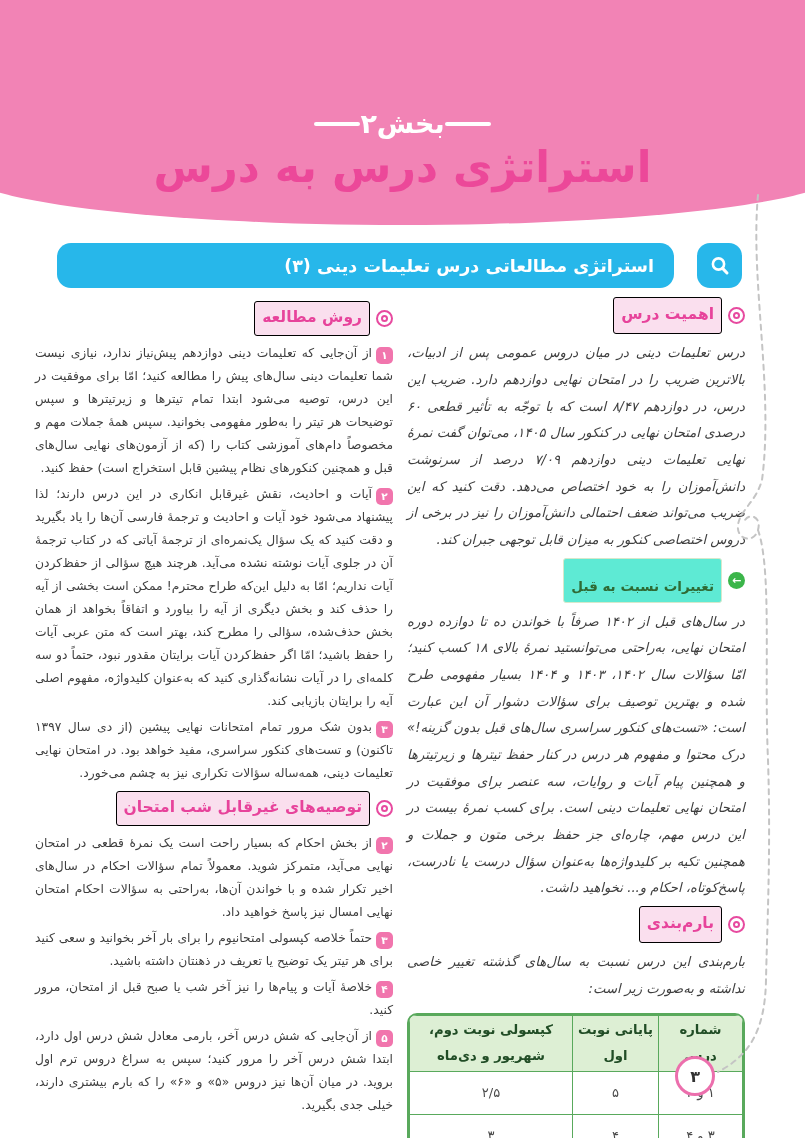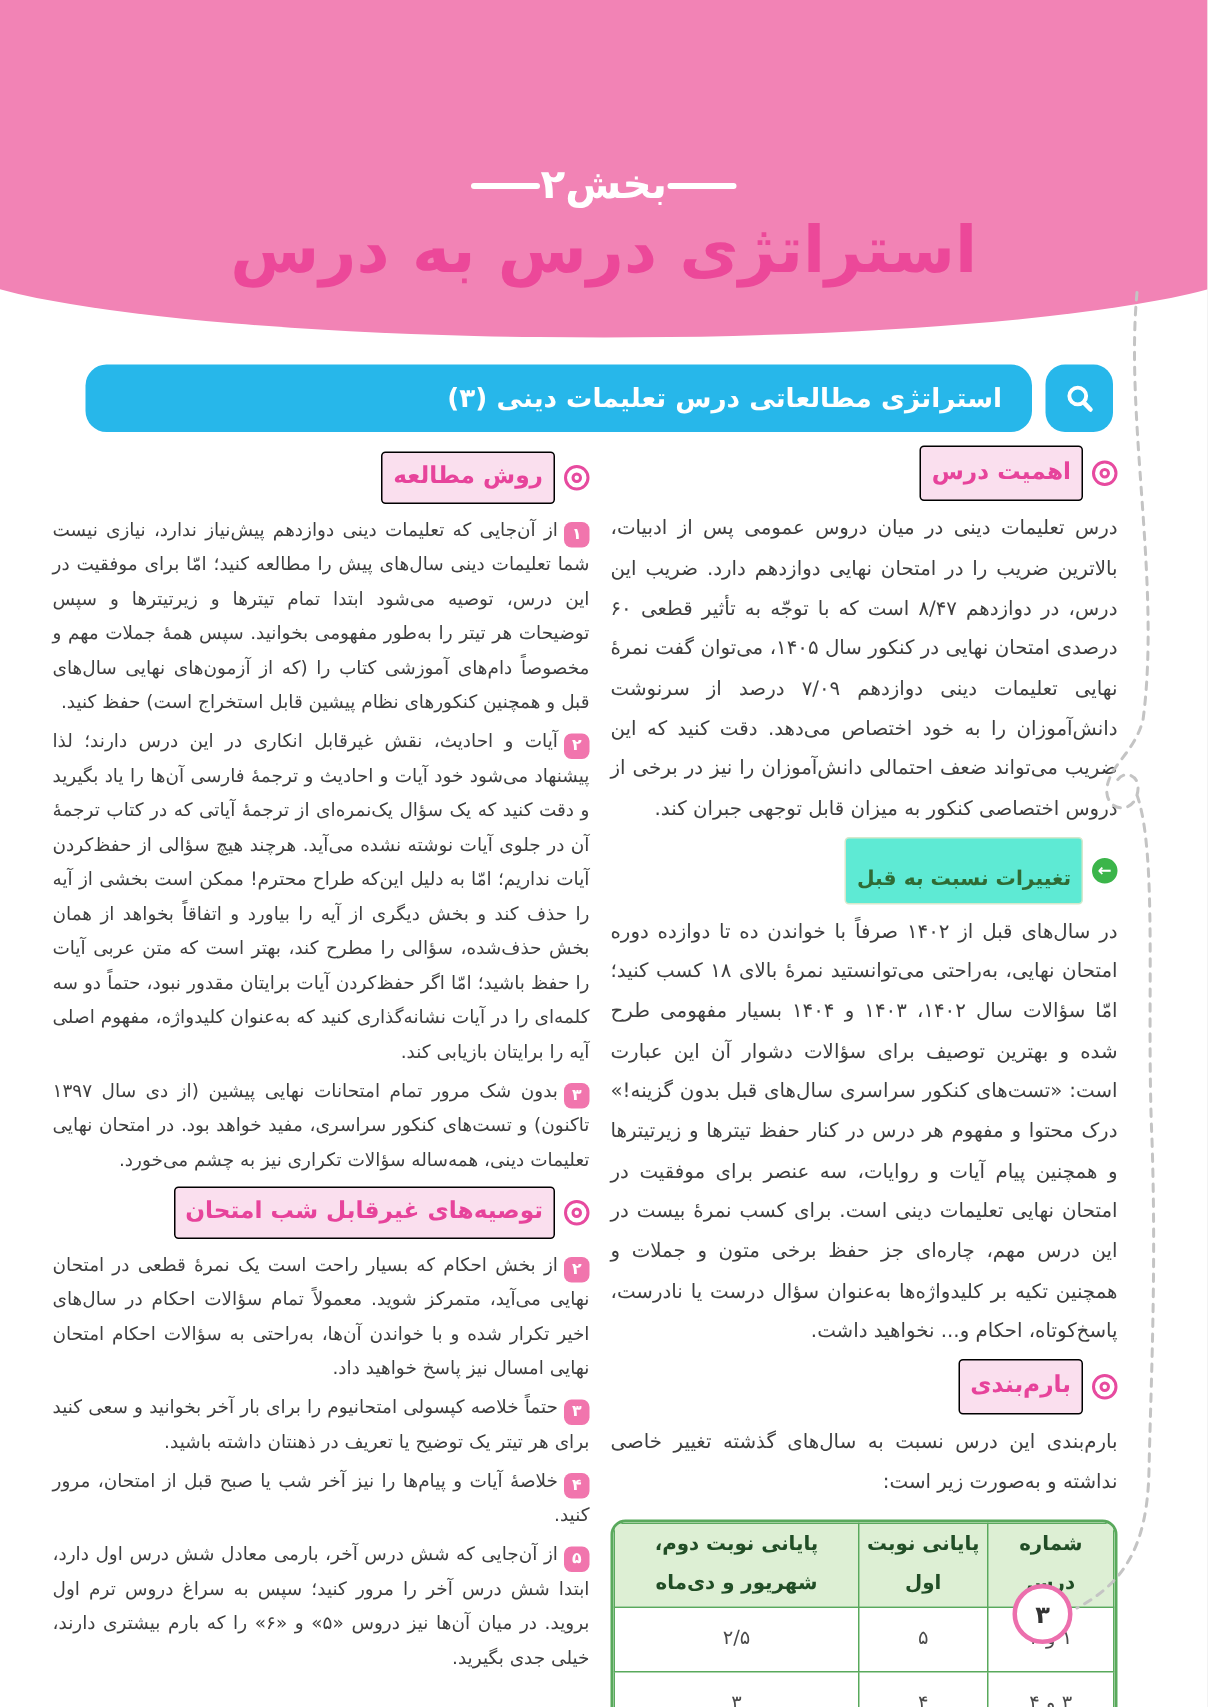--- a/index.html
+++ b/index.html
@@ -21,21 +21,21 @@
   }
   .dash { width:46px; height:4px; background:#ffffff; border-radius:3px; }
   .part-label { color:#fff; font-size:27px; font-weight:bold; letter-spacing:0; }
   .main-title {
     position:absolute; top:142px; left:0; right:0; text-align:center;
     color:#ec4899; font-size:43px; font-weight:bold;
   }
   
   .banner-row {
     position:absolute; top:243px; right:63px; left:57px; height:45px;
-    display:flex; gap:9px; align-items:stretch;
+    display:flex; gap:23px; align-items:stretch;
   }
   .banner-icon-box {
     flex:0 0 45px; background:#27b7ea; border-radius:13px;
     display:flex; align-items:center; justify-content:center;
   }
   .banner-pill {
     flex:1; background:#27b7ea; border-radius:14px;
     display:flex; align-items:center;
     color:#fff; font-size:17.5px; font-weight:bold; padding:0 20px;
   }
@@ -59,21 +59,21 @@
     padding:1px 7px 3px; border-radius:3px; border:1px solid #000000;
   }
   .green-circle {
     width:17px; height:17px; background:#3bb54a; border-radius:50%; flex:0 0 auto;
     color:#fff; font-size:11px; line-height:17px; text-align:center; font-weight:bold;
   }
   .head-green {
     background:#5eead4; color:#2f6b35; font-weight:bold; font-size:13.5px;
     padding:14px 7px 2px; border-radius:3px; border:1px solid #d6e8cb;
   }
-  .sec-body { margin-bottom:4px; }
+  .sec-body { margin-bottom:4px;font-style:italic; }
   
   .item { margin-bottom:3px; }
   .badge {
     display:inline-block; width:17px; height:17px; border-radius:5px;
     background:#f175ad; color:#fff; font-size:10.5px; font-weight:bold;
     text-align:center; line-height:17px; vertical-align:-2px; margin-left:4px;
   }
   
   .table-wrap {
     margin-top:10px; border:2px solid #59a95c; border-radius:10px; overflow:hidden;
@@ -149,21 +149,21 @@
         <table>
           <colgroup>
               <col class="c-lesson">
               <col class="c-first">
               <col>
             </colgroup>
           <thead>
             <tr>
               <th>شماره درس</th>
               <th>پایانی نوبت اول</th>
-              <th>پایانی نوبت دوم، شهریور و دی‌ماه</th>
+              <th>کپسولی نوبت دوم، شهریور و دی‌ماه</th>
             </tr>
           </thead>
           <tbody>
             <tr>
               <td>۱ و ۲</td>
               <td>۵</td>
               <td>۲/۵</td>
             </tr>
             <tr>
               <td>۳ و ۴</td>

